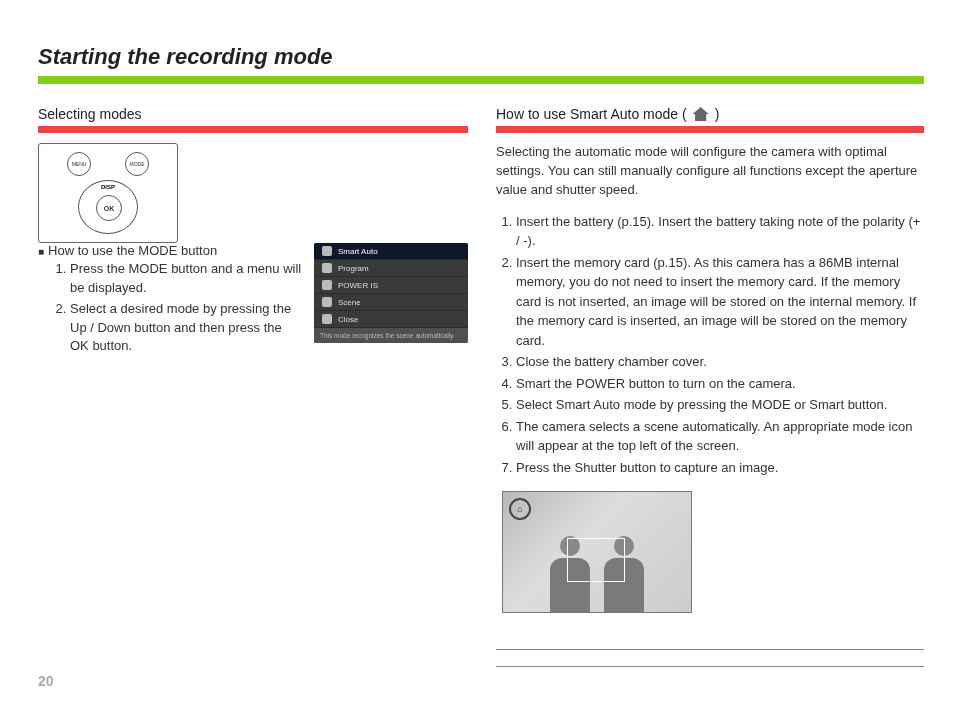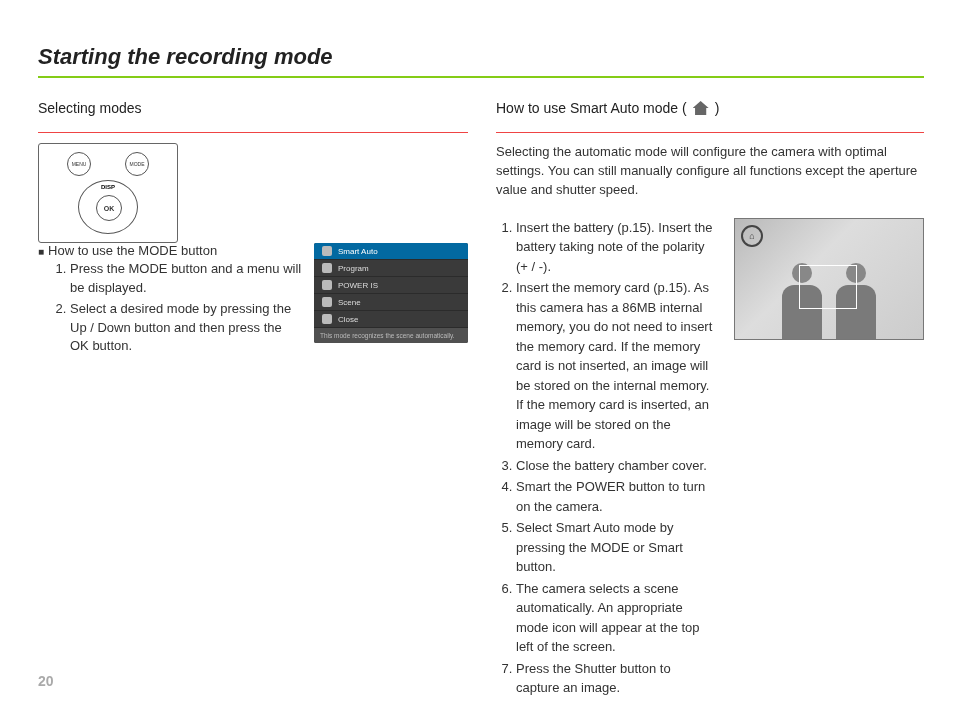--- a/index.html
+++ b/index.html
@@ -14,35 +14,35 @@
     width: 954px;
     height: 720px;
     box-sizing: border-box;
     padding: 44px 30px 20px 38px;
     position: relative;
   }
   .title {
     font-size: 22px;
     font-weight: bold;
     font-style: italic;
-    border-bottom: 2px solid #84cc16;
+    border-bottom: 8px solid #84cc16;
     padding-bottom: 6px;
     margin-bottom: 22px;
     color: #222;
   }
   .columns {
     display: flex;
     gap: 28px;
   }
   .col-left { flex: 0 0 430px; }
   .col-right { flex: 1; }
   .section-heading {
     font-size: 14px;
-    border-bottom: 1px solid #ef4444;
-    padding-bottom: 16px;
+    border-bottom: 7px solid #ef4444;
+    padding-bottom: 4px;
     margin-bottom: 10px;
     display: flex;
     align-items: center;
     gap: 4px;
     color: #222;
   }
   .intro {
     line-height: 1.45;
   }
   .row-top {
@@ -127,21 +127,21 @@
     font-size: 8px;
     color: #ddd;
   }
   .mode-item {
     display: flex;
     align-items: center;
     gap: 6px;
     padding: 3px 8px;
     border-bottom: 1px solid #2b2b2b;
   }
-  .mode-item.highlight { background: #0369a1; color: #fff; align-items: center; }
+  .mode-item.highlight { background: #0f172a; color: #fff; align-items: center; }
   .mode-ico {
     width: 10px; height: 10px;
     background: #bbb;
     border-radius: 2px;
   }
   .mode-footer {
     font-size: 6.5px;
     color: #bbb;
     padding: 4px 6px;
     background: #505050;
@@ -297,21 +297,21 @@
 
     <div class="col-right">
       <div class="section-heading">
         <span>How to use Smart Auto mode (</span>
         <span class="home-ico"></span>
         <span>)</span>
       </div>
 
       <div class="intro">Selecting the automatic mode will configure the camera with optimal settings. You can still manually configure all functions except the aperture value and shutter speed.</div>
 
-      <div class="right-top" style="margin-top:18px;">
+      <div class="right-top" style="margin-top:12px;flex-direction:column;">
         <div class="steps">
           <ol>
             <li>Insert the battery  (p.15). Insert the battery  taking note of the polarity (+ / -).</li>
             <li>Insert the memory card (p.15). As this camera has a 86MB internal memory, you do not need to insert the memory card. If the memory card is not inserted, an image will be stored on the internal memory. If the memory card is inserted, an image will be stored on the memory card.</li>
             <li>Close the battery chamber cover.</li>
             <li>Smart the POWER button to turn on the camera.</li>
             <li>Select Smart Auto mode by pressing the MODE or Smart button.</li>
             <li>The camera selects a scene automatically. An appropriate mode icon will appear at the top left of the screen.</li>
             <li>Press the Shutter button to capture an image.</li>
           </ol>

